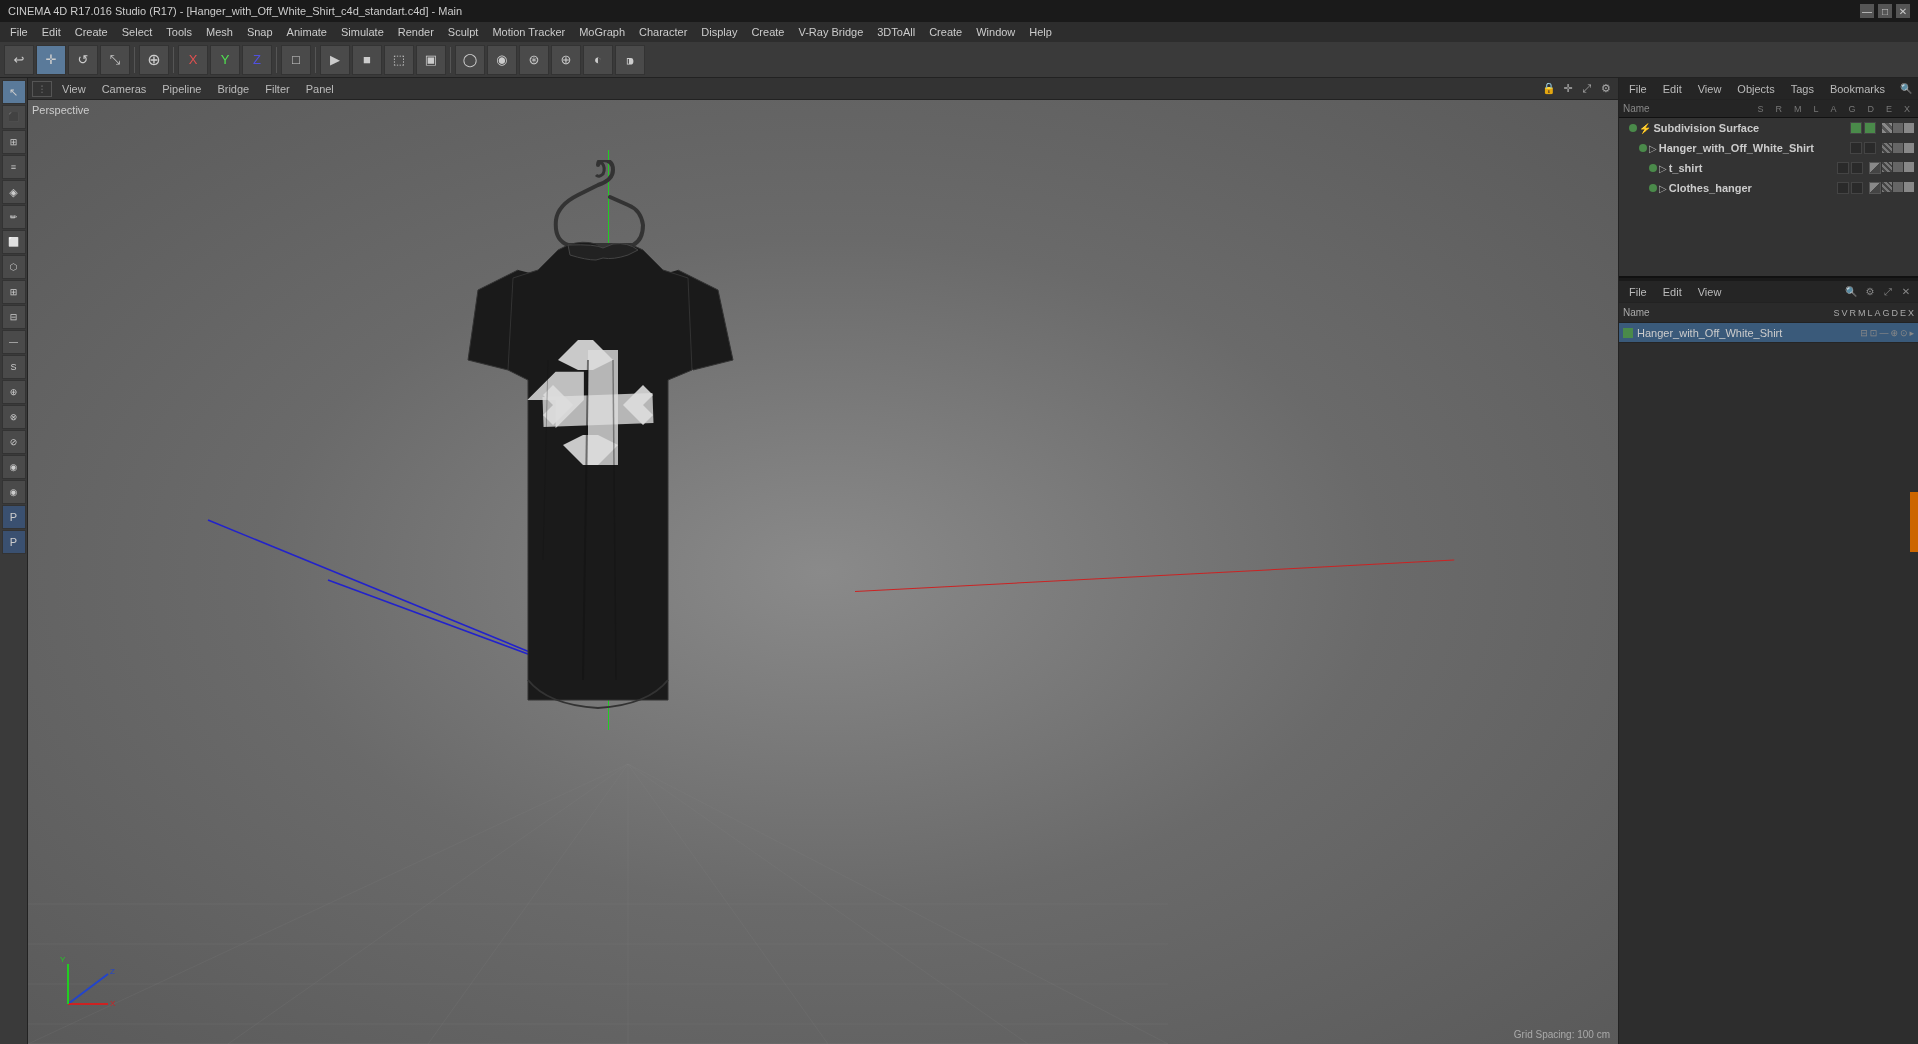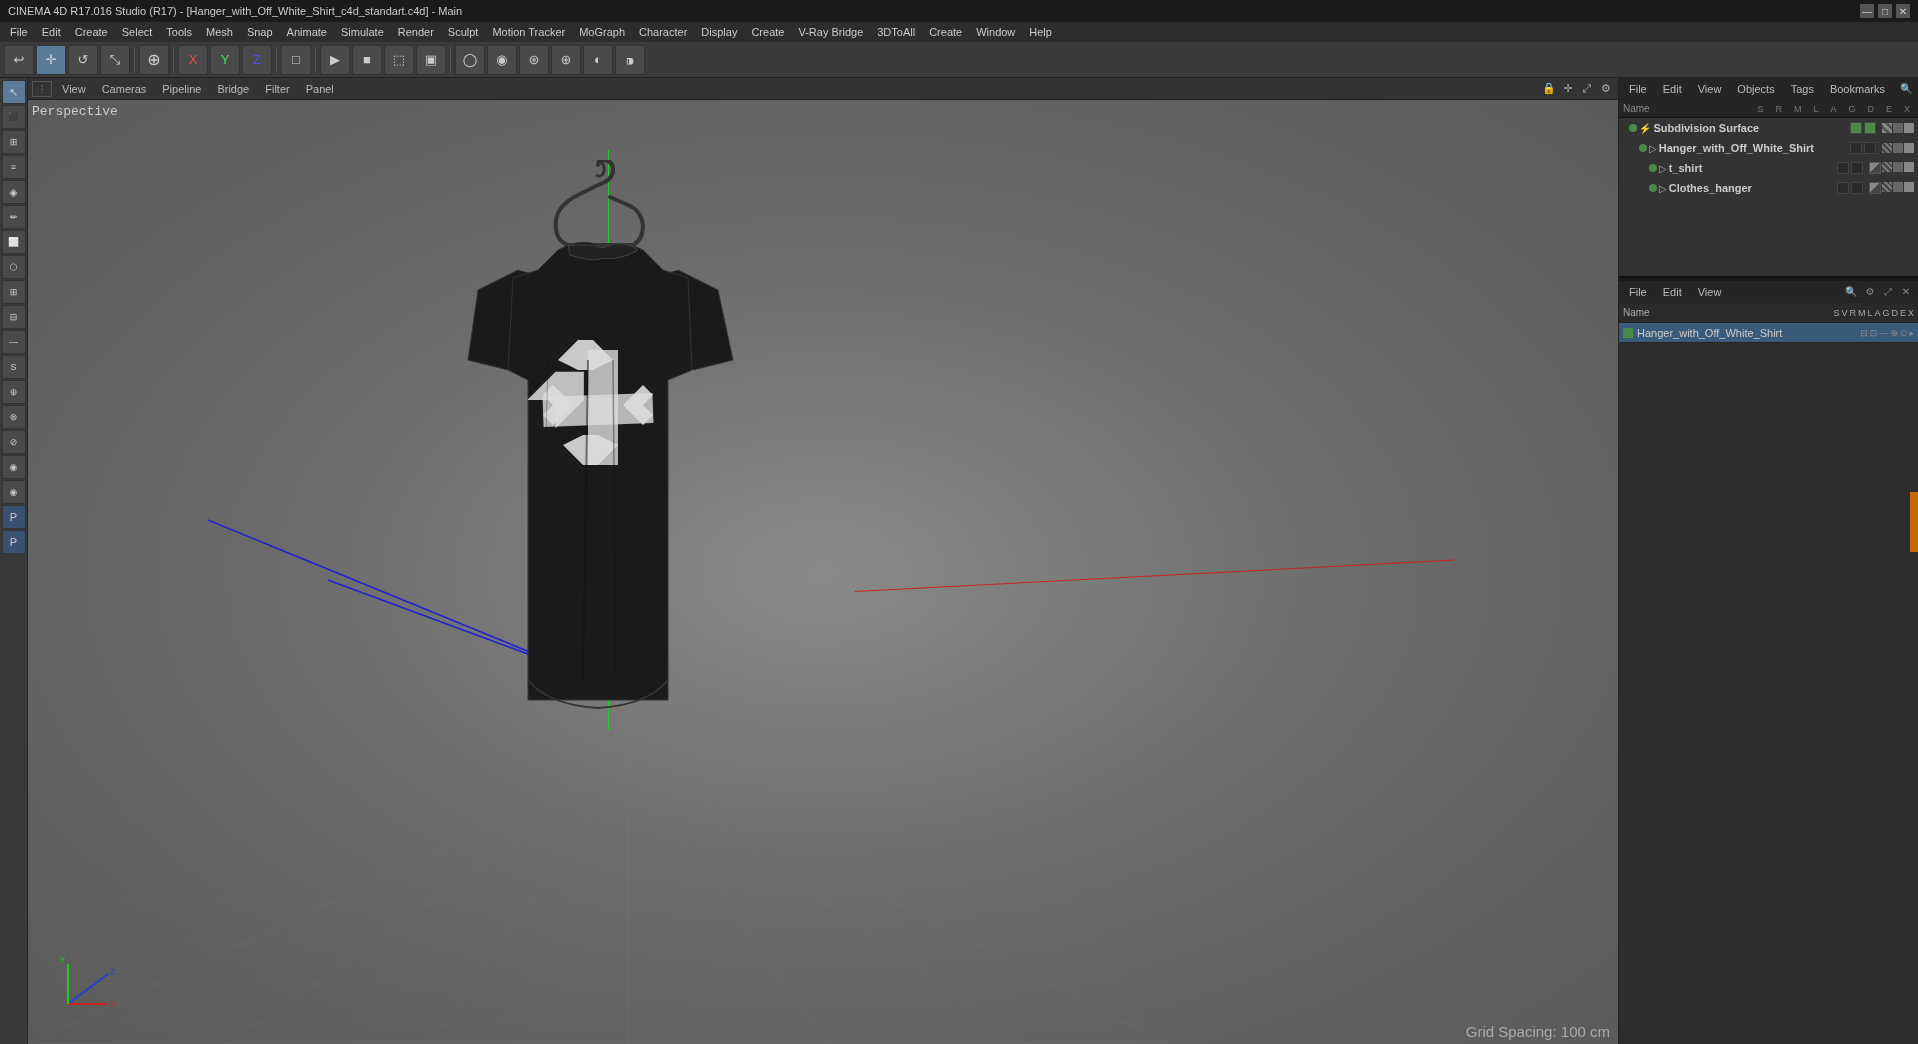--- a/index.html
+++ b/index.html
@@ -155,31 +155,30 @@
       position: relative;
       background: #787878;
       overflow: hidden;
     }
 
     #viewport-label {
       position: absolute;
       top: 4px;
       left: 4px;
       color: #ccc;
-      font-size: 13px;
+      font-size: 11px;
       pointer-events: none;
-      font-family: Liberation Mono, monospace;
     }
 
     #grid-spacing {
       position: absolute;
       bottom: 4px;
       right: 8px;
       color: #aaa;
-      font-size: 15px;
+      font-size: 10px;
       pointer-events: none;
     }
 
     
     #viewport-bg {
       position: absolute;
       inset: 0;
       background: radial-gradient(ellipse at center, #8a8a8a 0%, #6a6a6a 50%, #5a5a5a 100%);
     }
 

